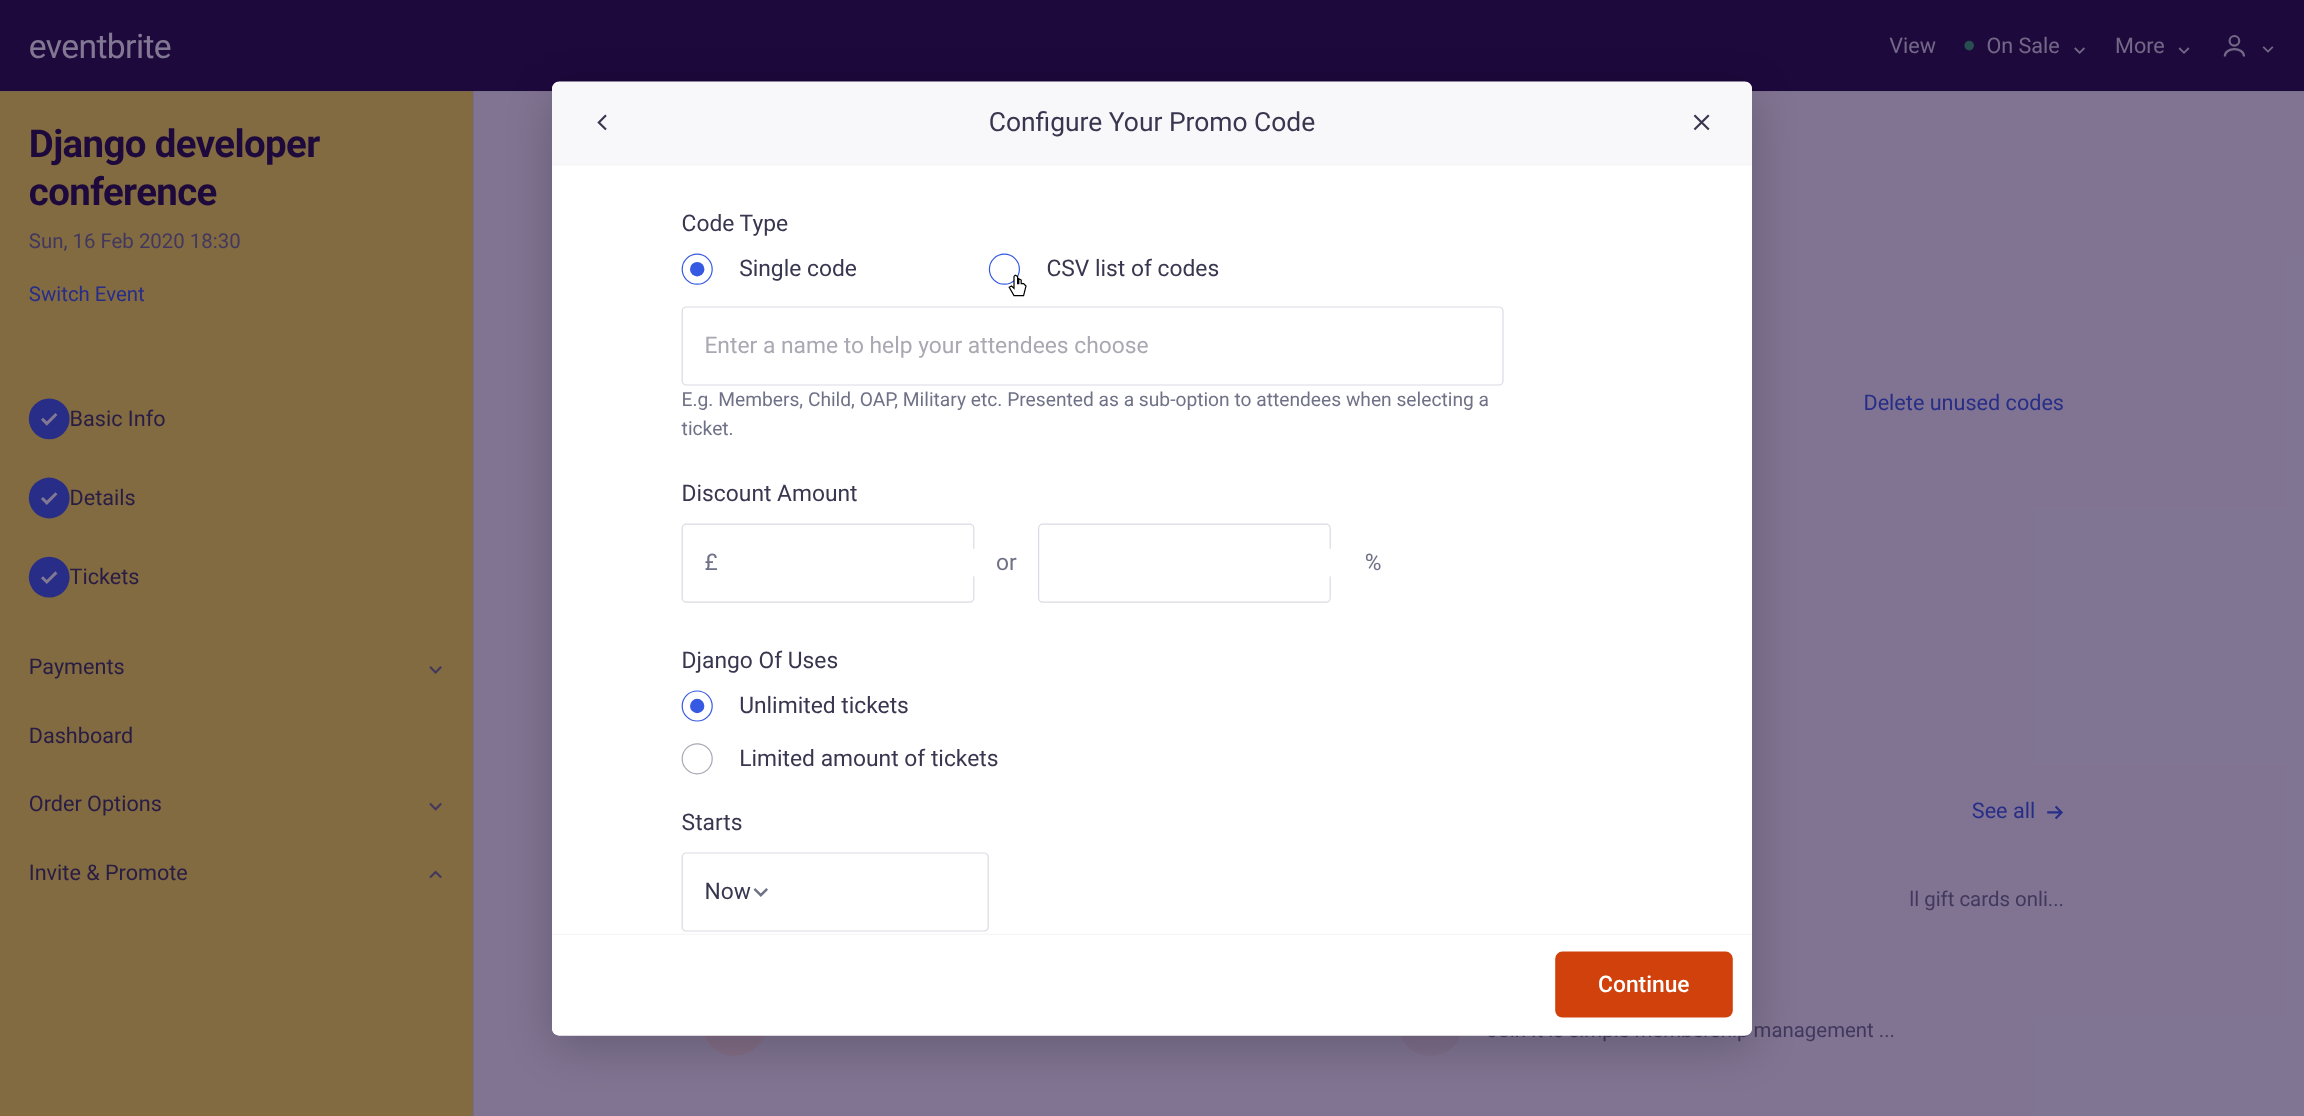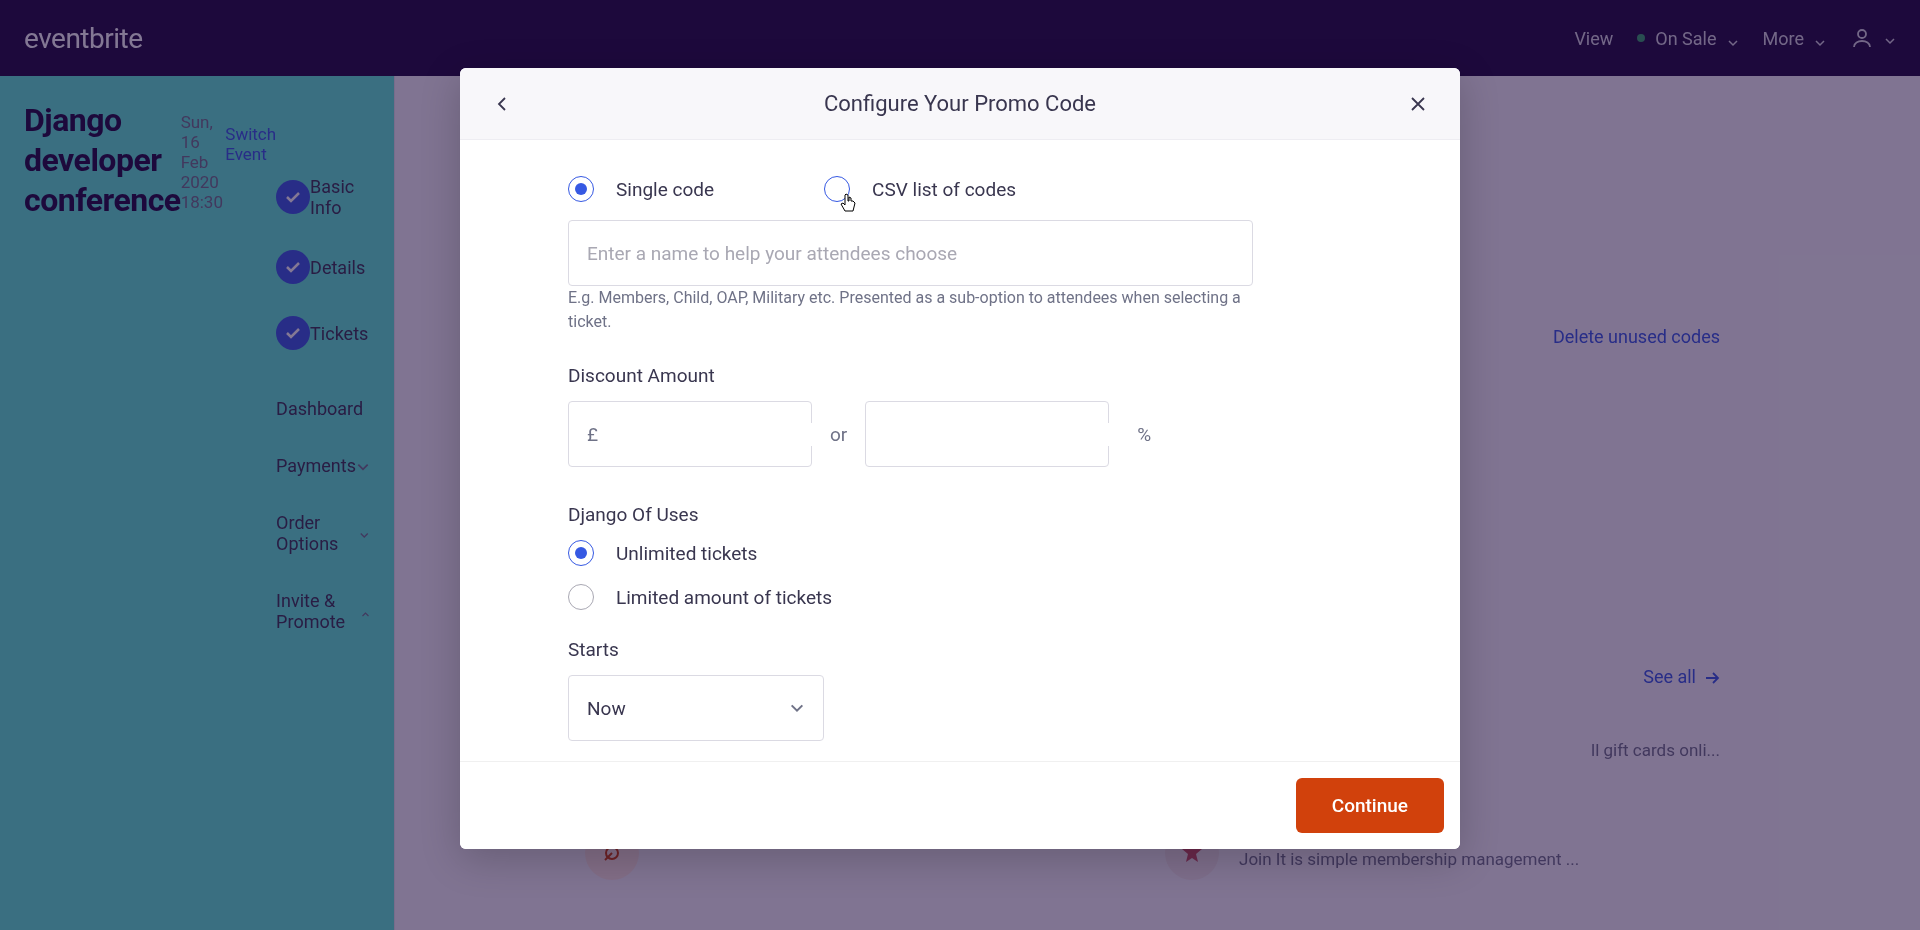--- a/index.html
+++ b/index.html
@@ -11,21 +11,21 @@
 .header-right { display: flex; align-items: center; gap: 24px; }
 .header-link { color: #dbdae3; font-size: 18px; display: flex; align-items: center; gap: 10px; cursor: pointer; }
 .status-dot { width: 8px; height: 8px; border-radius: 50%; background: #39a26a; display: inline-block; }
 .chevron-down { width: 12px; height: 12px; display: inline-block; }
 .chevron-down svg { width: 100%; height: 100%; }
 .account-icon { display: flex; align-items: center; gap: 10px; color: #dbdae3; }
 .person-icon { width: 24px; height: 24px; }
 
 
 .main-layout { display: flex; height: calc(100% - 76px); }
-.sidebar { width: 395px; background: #5eead4; border-right: 1px solid #e6e5eb; padding: 24px 24px 0 24px; display: flex; flex-direction: row; }
+.sidebar { width: 395px; background: #fde047; border-right: 1px solid #e6e5eb; padding: 24px 24px 0 24px; display: flex; flex-direction: column; }
 .event-title { font-size: 32px; font-weight: 700; color: #1e0a3c; line-height: 1.25; letter-spacing: -0.5px; }
 .event-date { font-size: 17px; color: #6f7287; margin-top: 12px; }
 .switch-event { font-size: 17px; color: #3659e3; margin-top: 24px; cursor: pointer; }
 
 .nav-section { margin-top: 60px; }
 .nav-item { display: flex; align-items: center; padding: 16px 0; cursor: pointer; }
 .nav-check { width: 34px; height: 34px; border-radius: 50%; background: #3659e3; display: flex; align-items: center; justify-content: center; flex-shrink: 0; }
 .nav-check svg { width: 18px; height: 18px; }
 .nav-label { font-size: 18px; color: #39364f; }
 
@@ -83,21 +83,21 @@
 .currency-symbol { font-size: 19px; color: #6f7287; }
 .currency-input { border: none; outline: none; flex: 1; font-size: 19px; padding-left: 8px; }
 .or-text { font-size: 19px; color: #6f7287; padding: 0 4px; }
 .percent-input-wrap { width: 244px; height: 66px; border: 1px solid #dbdae3; border-radius: 4px; display: flex; align-items: center; padding: 0 18px; }
 .percent-input { border: none; outline: none; flex: 1; font-size: 19px; text-align: right; padding-right: 8px; }
 
 .limit-section { margin-top: 36px; }
 .radio-vertical .radio-option { margin-bottom: 18px; }
 
 .starts-section { margin-top: 28px; }
-.select-wrap { width: 256px; height: 66px; border: 1px solid #dbdae3; border-radius: 4px; display: flex; align-items: center; justify-content: space-between; padding: 0 18px; cursor: pointer; }
+.select-wrap { width: 256px; height: 66px; border: 1px solid #dbdae3; border-radius: 4px; display: flex; align-items: center; padding: 0 18px; cursor: pointer; }
 .select-value { font-size: 19px; color: #39364f; }
 .select-chev { width: 16px; height: 16px; color: #6f7287; }
 
 .modal-footer { height: 88px; border-top: 1px solid #f0f0f0; display: flex; align-items: center; justify-content: flex-end; padding: 0 16px; background: #fff; border-radius: 0 0 6px 6px; }
 .continue-btn { background: #d1410c; color: #fff; font-size: 19px; padding: 16px 36px; border: none; border-radius: 6px; cursor: pointer; font-weight: 500; }
 </style>
 </head>
 <body>
 
 <div class="top-header">
@@ -168,29 +168,29 @@
           <svg viewBox="0 0 18 18" fill="none" stroke="#fff" stroke-width="2.5">
               <path d="M3 9l4 4 8-8"></path>
             </svg>
         </div>
         <span class="nav-label">Tickets</span>
       </div>
 
       <div style="height:14px"></div>
 
       <div class="nav-simple">
-        <span class="nav-simple-label">Dashboard</span>
-      </div>
-      <div class="nav-simple">
         <span class="nav-simple-label">Payments</span>
         <span class="chev">
           <svg viewBox="0 0 12 12" fill="none" stroke="currentColor" stroke-width="1.5">
               <path d="M2 4l4 4 4-4"></path>
             </svg>
         </span>
+      </div>
+      <div class="nav-simple">
+        <span class="nav-simple-label">Dashboard</span>
       </div>
       <div class="nav-simple">
         <span class="nav-simple-label">Order Options</span>
         <span class="chev">
           <svg viewBox="0 0 12 12" fill="none" stroke="currentColor" stroke-width="1.5">
               <path d="M2 4l4 4 4-4"></path>
             </svg>
         </span>
       </div>
       <div class="nav-simple">
@@ -256,20 +256,21 @@
       </div>
       <div class="modal-title">Configure Your Promo Code</div>
       <div class="modal-close">
         <svg viewBox="0 0 20 20" fill="none" stroke="currentColor" stroke-width="1.8" width="20" height="20">
             <path d="M4 4l12 12M16 4L4 16"></path>
           </svg>
       </div>
     </div>
 
     <div class="modal-body">
+      <div class="form-section-label">Code Type</div>
       <div class="radio-row">
         <div class="radio-option">
           <div class="radio checked"></div>
           <span class="radio-label">Single code</span>
         </div>
         <div class="radio-option">
           <div class="radio hover"></div>
           <span class="radio-label">CSV list of codes</span>
         </div>
         <div class="cursor-hand">

